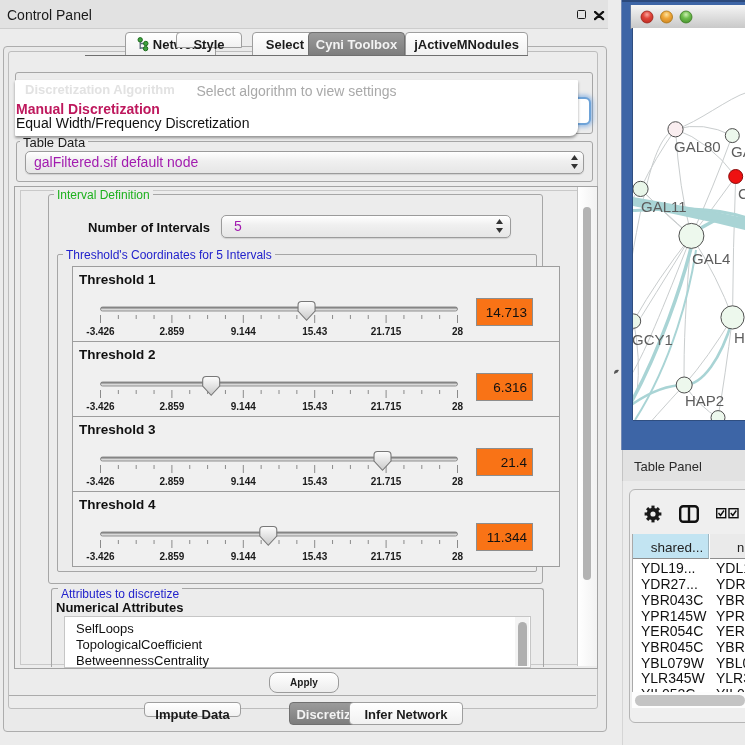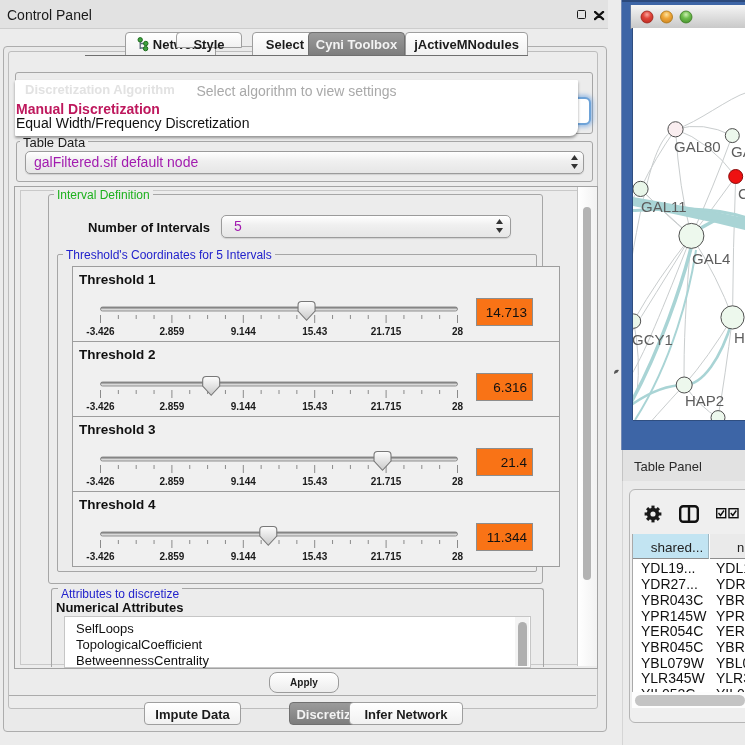--- a/index.html
+++ b/index.html
@@ -254,21 +254,21 @@
 <div class="abs" style="left:56px;top:600px;font-size:13px;font-weight:bold;color:#111;">Numerical Attributes</div>
 <div class="abs" style="left:64px;top:616px;width:465px;height:50px;background:#FFFFFF;border:1px solid #C6C6C6;"></div>
 <div class="abs" style="left:76px;top:621px;font-size:13px;color:#111;">SelfLoops</div>
 <div class="abs" style="left:76px;top:637px;font-size:13px;color:#111;">TopologicalCoefficient</div>
 <div class="abs" style="left:76px;top:653px;font-size:13px;color:#111;">BetweennessCentrality</div>
 <div class="abs" style="left:515px;top:617px;width:14px;height:49px;background:#F4F4F4;"></div>
 <div class="abs" style="left:518px;top:622px;width:9px;height:44px;background:#AFAFAF;border-radius:5px 5px 0 0;"></div>
 
 <div class="abs" style="left:269px;top:672px;width:68px;height:19px;border:1px solid #9B9B9B;border-radius:8px;background:linear-gradient(#FFFFFF,#ECECEC);text-align:center;line-height:19px;font-size:10px;font-weight:bold;color:#1A1A1A;">Apply</div>
 <div class="abs" style="left:9px;top:695px;width:587px;height:1px;background:#ABABAB;"></div>
-<div class="tab" style="left:144px;top:702px;width:97px;height:23px;border-radius:4px 4px 4px 4px;line-height:23px;">Impute Data</div>
+<div class="tab" style="left:144px;top:702px;width:97px;height:15px;border-radius:4px 4px 4px 4px;line-height:23px;">Impute Data</div>
 <div class="tab tabsel" style="left:241px;top:702px;width:108px;height:23px;border-radius:4px 4px 4px 4px;line-height:23px;margin-left:48px;">Discretize Data</div>
 <div class="tab" style="left:349px;top:702px;width:114px;height:23px;border-radius:4px 4px 4px 4px;line-height:23px;">Infer Network</div>
 
 <div class="abs" style="left:621px;top:0;width:124px;height:450px;background:#3D65A6;border-left:1px solid #7189B5;box-sizing:border-box;"></div>
 <svg class="abs" style="left:612px;top:367px;" width="9" height="9" viewBox="0 0 9 9">
     <path d="M2 7 Q2 2 7 3 L5.5 5.5 Z" fill="#555"></path>
   </svg>
 <div class="abs" style="left:622px;top:0;width:123px;height:2px;background:#2C4A7C;"></div>
 
 <div class="abs" style="left:631px;top:5px;width:114px;height:23px;background:linear-gradient(#F5F5F5,#C9C9C9);border-bottom:1px solid #8C8C8C;box-shadow:-1px 0 0 #5F77A0;"></div>

